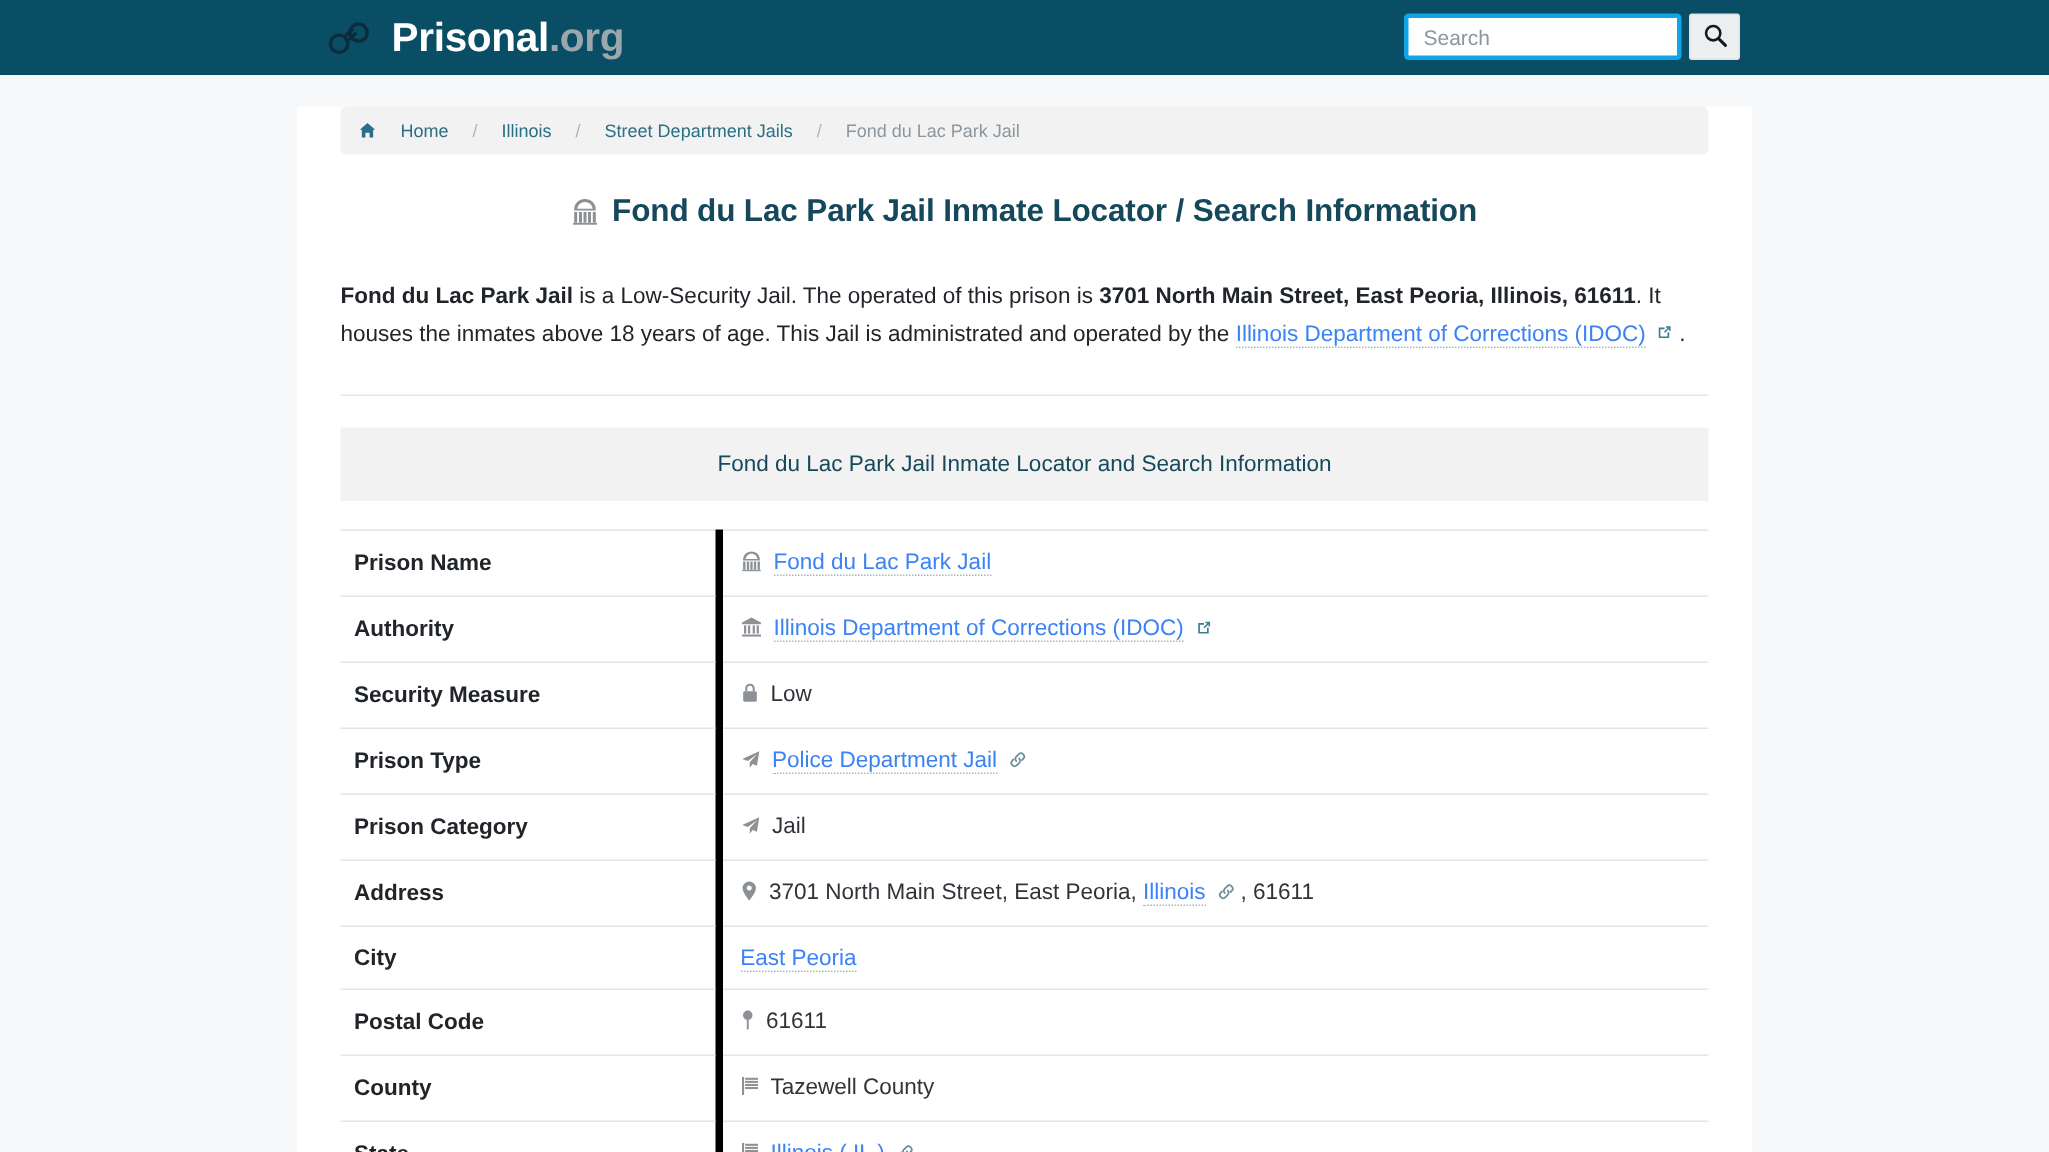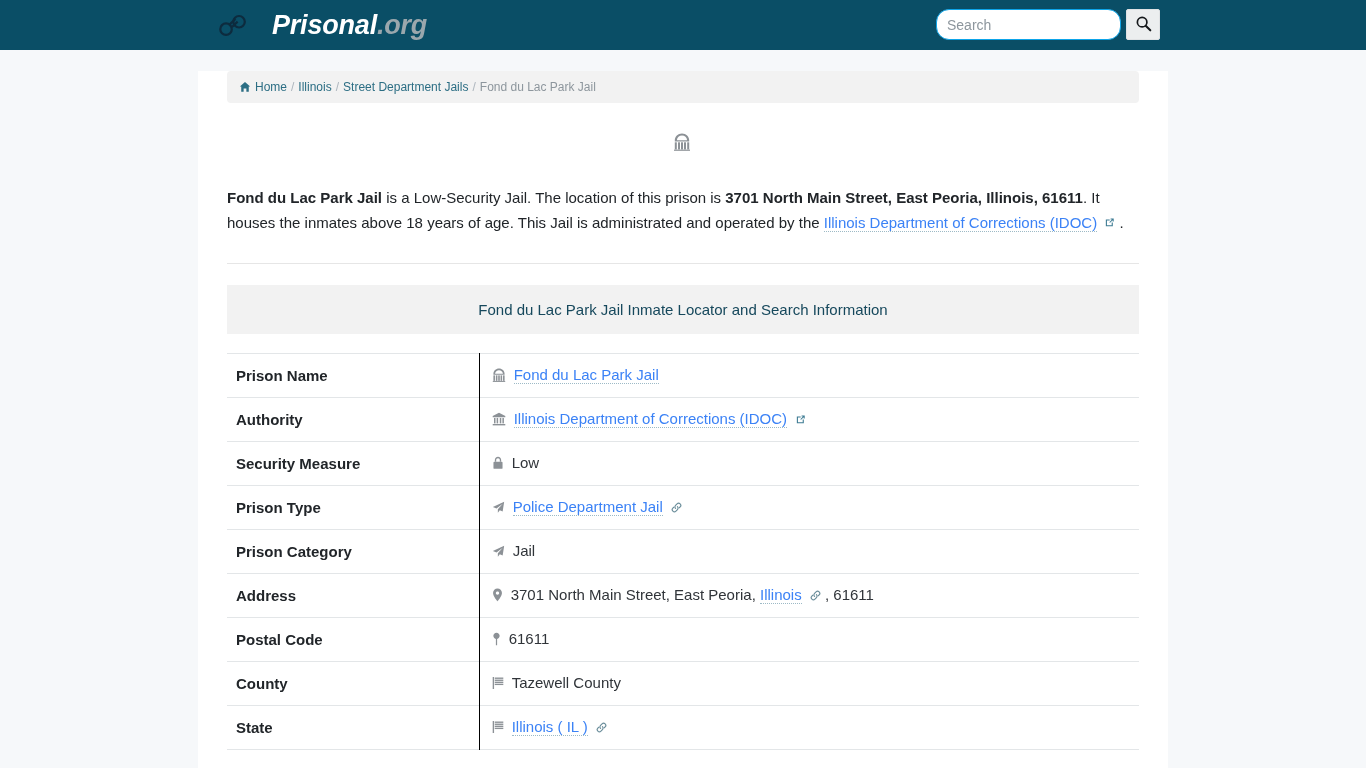--- a/index.html
+++ b/index.html
@@ -17,23 +17,22 @@
   
   .site-header {
     height: 50px;
     background: #0a4e66;
     display: flex;
     align-items: center;
     position: relative;
   }
   .brand {
     display: flex;
-    gap: 24px;
+    gap: 13px;
     margin-left: 218px;
-    font-style: italic;
   }
   .cuffs-icon { width: 30px; height: 26px; display: block; }
   .brand-text {
     font-size: 27px;
     font-weight: bold;
     color: #ffffff;
     letter-spacing: -0.2px;
     line-height: 1;
   }
   .brand-text .tld { color: #9aa7ad; font-weight: bold; }
@@ -42,22 +41,22 @@
     position: absolute;
     right: 206px;
     top: 9px;
     display: flex;
     align-items: stretch;
     gap: 5px;
   }
   .search-input {
     width: 185px;
     height: 31px;
-    border: 1px solid #0ea5e9;
-    border-radius: 13px;
+    border: 3px solid #0ea5e9;
+    border-radius: 3px;
     padding: 0 10px;
     font-size: 14px;
     font-family: "Liberation Sans", sans-serif;
     color: #495057;
     background: #fff;
     outline: none;
   }
   .search-input::placeholder { color: #8d969d; }
   .search-btn {
     width: 34px;
@@ -84,21 +83,21 @@
 
   .breadcrumb {
     background: #f2f2f2;
     border-radius: 4px;
     margin-top: 21px;
     padding: 9px 12px;
     font-size: 12px;
     color: #8d969d;
     display: flex;
     align-items: center;
-    gap: 0;
+    gap: 12px;
     white-space: nowrap;
   }
   .breadcrumb a { color: #2c6e84; text-decoration: none; }
   .breadcrumb .sep { color: #adb5bd; margin: 0 4px; }
   .home-icon { width: 12px; height: 12px; margin-right: 4px; vertical-align: -1px; display: inline-block; }
 
   h1.page-title {
     text-align: center;
     font-size: 21px;
     color: #16485c;
@@ -145,21 +144,21 @@
     font-size: 15px;
   }
   table.info tr { border-bottom: 1px solid #e3e6e8; }
   table.info tr:first-child { border-top: 1px solid #e3e6e8; }
   table.info th {
     width: 252px;
     text-align: left;
     font-weight: bold;
     padding: 12px 10px 12px 9px;
     color: #212529;
-    border-right: 1px solid #000000;
+    border-right: 5px solid #000000;
     vertical-align: middle;
   }
   table.info td {
     padding: 12px 10px 12px 12px;
     color: #303439;
     vertical-align: middle;
   }
   td .cell-icon { margin-right: 4px; vertical-align: -2px; }
   .link-icon { margin-left: 4px; vertical-align: -1px; }
 </style>
@@ -217,25 +216,25 @@
         <g fill="#8c9196">
           <path d="M9 0.6 C4.9 0.6 1.8 3.6 1.8 7.6 L1.8 8.4 L16.2 8.4 L16.2 7.6 C16.2 3.6 13.1 0.6 9 0.6 Z M9 2.6 C11.7 2.6 13.9 4.6 14.1 7.2 L3.9 7.2 C4.1 4.6 6.3 2.6 9 2.6 Z"></path>
           <rect x="1.8" y="9.3" width="2.0" height="7.2"></rect>
           <rect x="5.0" y="9.3" width="2.0" height="7.2"></rect>
           <rect x="8.0" y="9.3" width="2.0" height="7.2"></rect>
           <rect x="11.0" y="9.3" width="2.0" height="7.2"></rect>
           <rect x="14.2" y="9.3" width="2.0" height="7.2"></rect>
           <rect x="1.0" y="16.6" width="16" height="1.2"></rect>
         </g>
       </svg>
-    </span>
+    </span><span>Fond du Lac Park Jail Inmate Locator / Search Information</span>
   </h1>
 
   <p class="intro">
-    <b>Fond du Lac Park Jail</b><span> is a Low-Security Jail. The location of this prison is </span><b>3701 North Main Street, East Peoria, Illinois, 61611</b><span>. It houses the inmates above 18 years of age. This Jail is administrated and operated by the </span><a class="ext" href="#"><span>Illinois Department of Corrections (IDOC)</span></a><span class="ext-icon">
+    <b>Fond du Lac Park Jail</b><span> is a Low-Security Jail. The operated of this prison is </span><b>3701 North Main Street, East Peoria, Illinois, 61611</b><span>. It houses the inmates above 18 years of age. This Jail is administrated and operated by the </span><a class="ext" href="#"><span>Illinois Department of Corrections (IDOC)</span></a><span class="ext-icon">
       <svg viewBox="0 0 12 12" width="11" height="11" aria-hidden="true">
         <path d="M2 2.6 L6.2 2.6 L6.2 3.8 L3.2 3.8 L3.2 9 L8.4 9 L8.4 6 L9.6 6 L9.6 10.2 L2 10.2 Z" fill="#3d7b93"></path>
         <path d="M7.2 1.6 L10.6 1.6 L10.6 5 L9.5 5 L9.5 3.5 L6.6 6.4 L5.8 5.6 L8.7 2.7 L7.2 2.7 Z" fill="#3d7b93"></path>
       </svg>
     </span><span>.</span>
   </p>
 
   <hr class="divider">
 
   <div class="table-caption">Fond du Lac Park Jail Inmate Locator and Search Information</div>
@@ -339,20 +338,26 @@
             <svg viewBox="0 0 14 14" width="11" height="11" aria-hidden="true">
               <g fill="none" stroke="#6b8e9b" stroke-width="1.5" stroke-linecap="round">
                 <path d="M5.8 8.2 C4.7 7.1 4.7 5.4 5.8 4.3 L7.7 2.4 C8.8 1.3 10.5 1.3 11.6 2.4 C12.7 3.5 12.7 5.2 11.6 6.3 L10.6 7.3"></path>
                 <path d="M8.2 5.8 C9.3 6.9 9.3 8.6 8.2 9.7 L6.3 11.6 C5.2 12.7 3.5 12.7 2.4 11.6 C1.3 10.5 1.3 8.8 2.4 7.7 L3.4 6.7"></path>
               </g>
             </svg>
           </span><span>, 61611</span>
         </td>
       </tr>
 
+      <tr>
+        <th>City</th>
+        <td>
+          <a class="ext" href="#">East Peoria</a>
+        </td>
+      </tr>
 
       <tr>
         <th>Postal Code</th>
         <td>
           <span class="cell-icon">
             <svg viewBox="0 0 10 16" width="9" height="14" aria-hidden="true">
               <path d="M5 0.8 C3 0.8 1.4 2.4 1.4 4.4 C1.4 6.1 2.6 7.6 4.3 7.9 L4.3 15.2 L5.7 15.2 L5.7 7.9 C7.4 7.6 8.6 6.1 8.6 4.4 C8.6 2.4 7 0.8 5 0.8 Z" fill="#8c9196"></path>
             </svg>
           </span><span>61611</span>
         </td>

